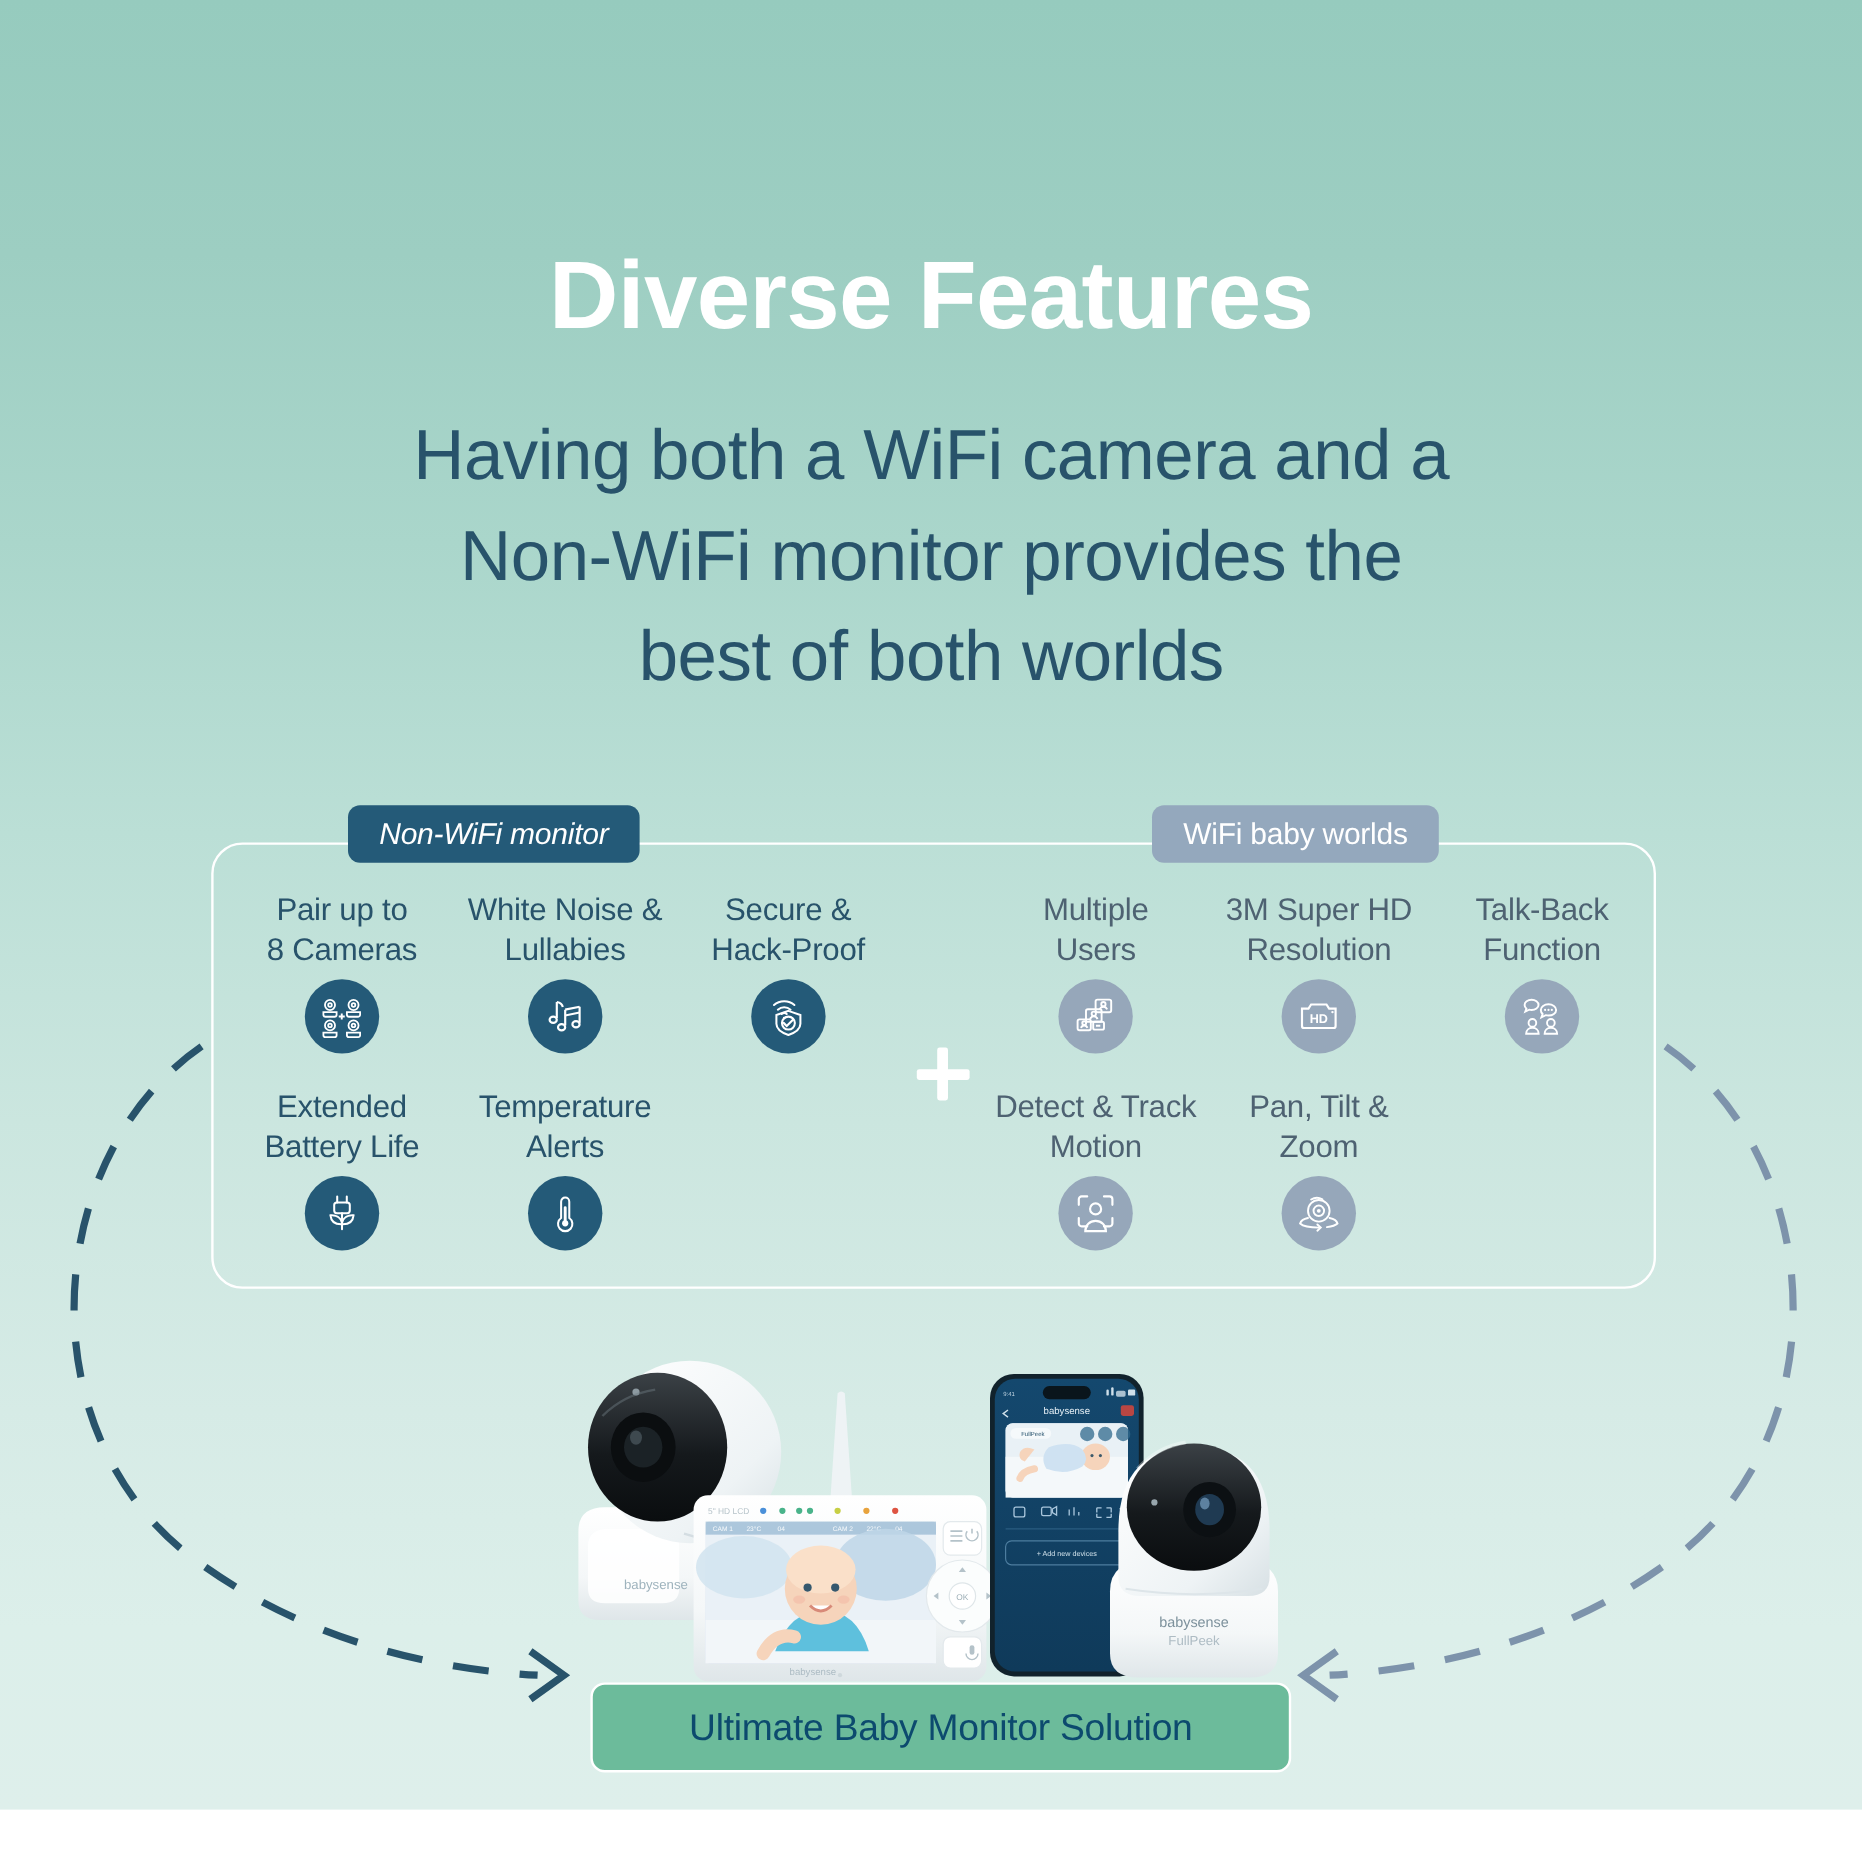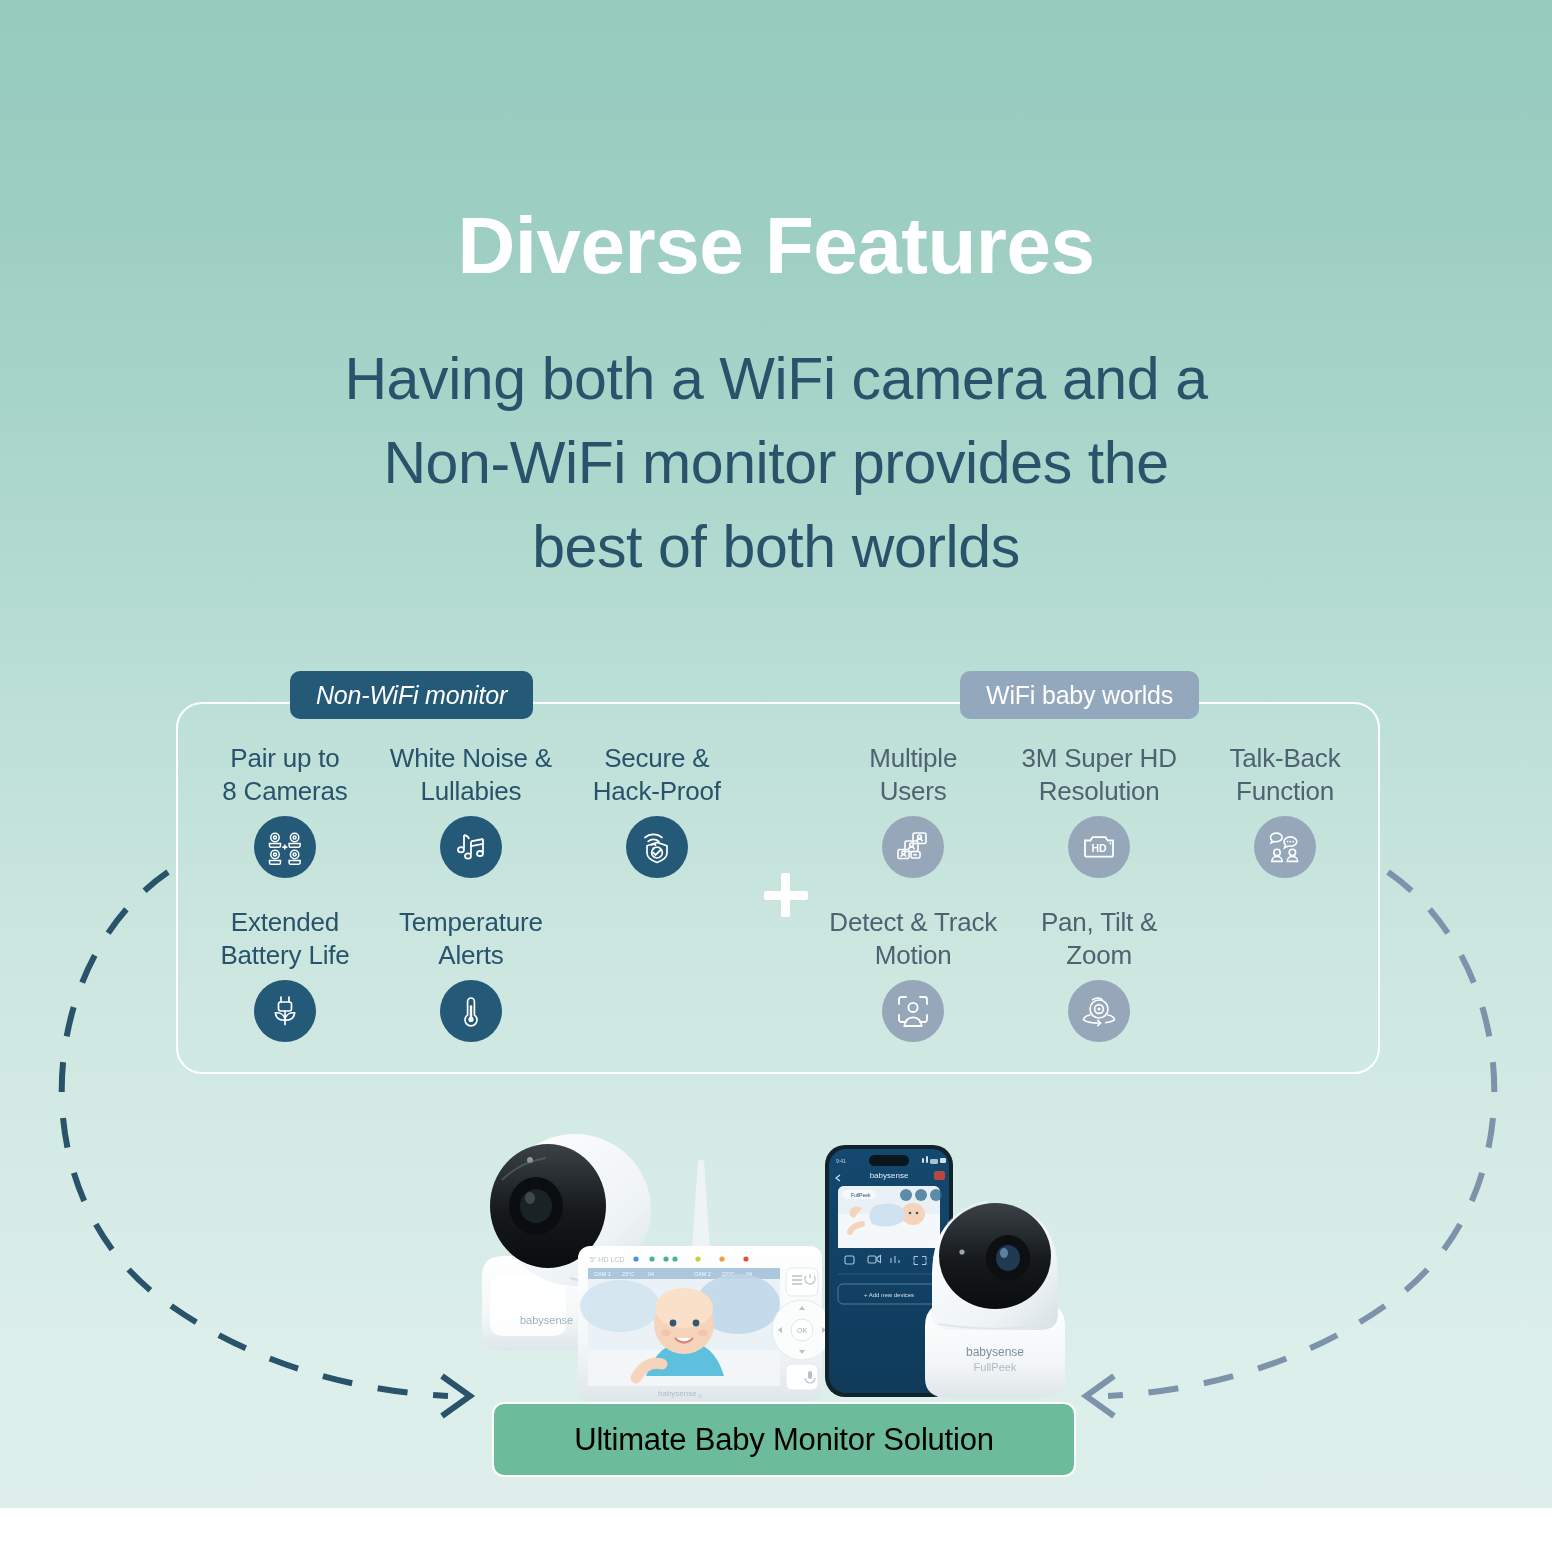--- a/index.html
+++ b/index.html
@@ -170,21 +170,21 @@
     left: 492px;
     top: 1402px;
     width: 584px;
     height: 75px;
     background: #6cbb9b;
     border: 2.5px solid #ffffff;
     border-radius: 12px;
     display: flex;
     align-items: center;
     justify-content: center;
-    color: #000000;
+    color: #0c4a6e;
     font-size: 31px;
     letter-spacing: -0.2px;
   }
 </style>
 </head>
 <body>
 
 <div class="poster">
 
   <div class="head-wrap">

